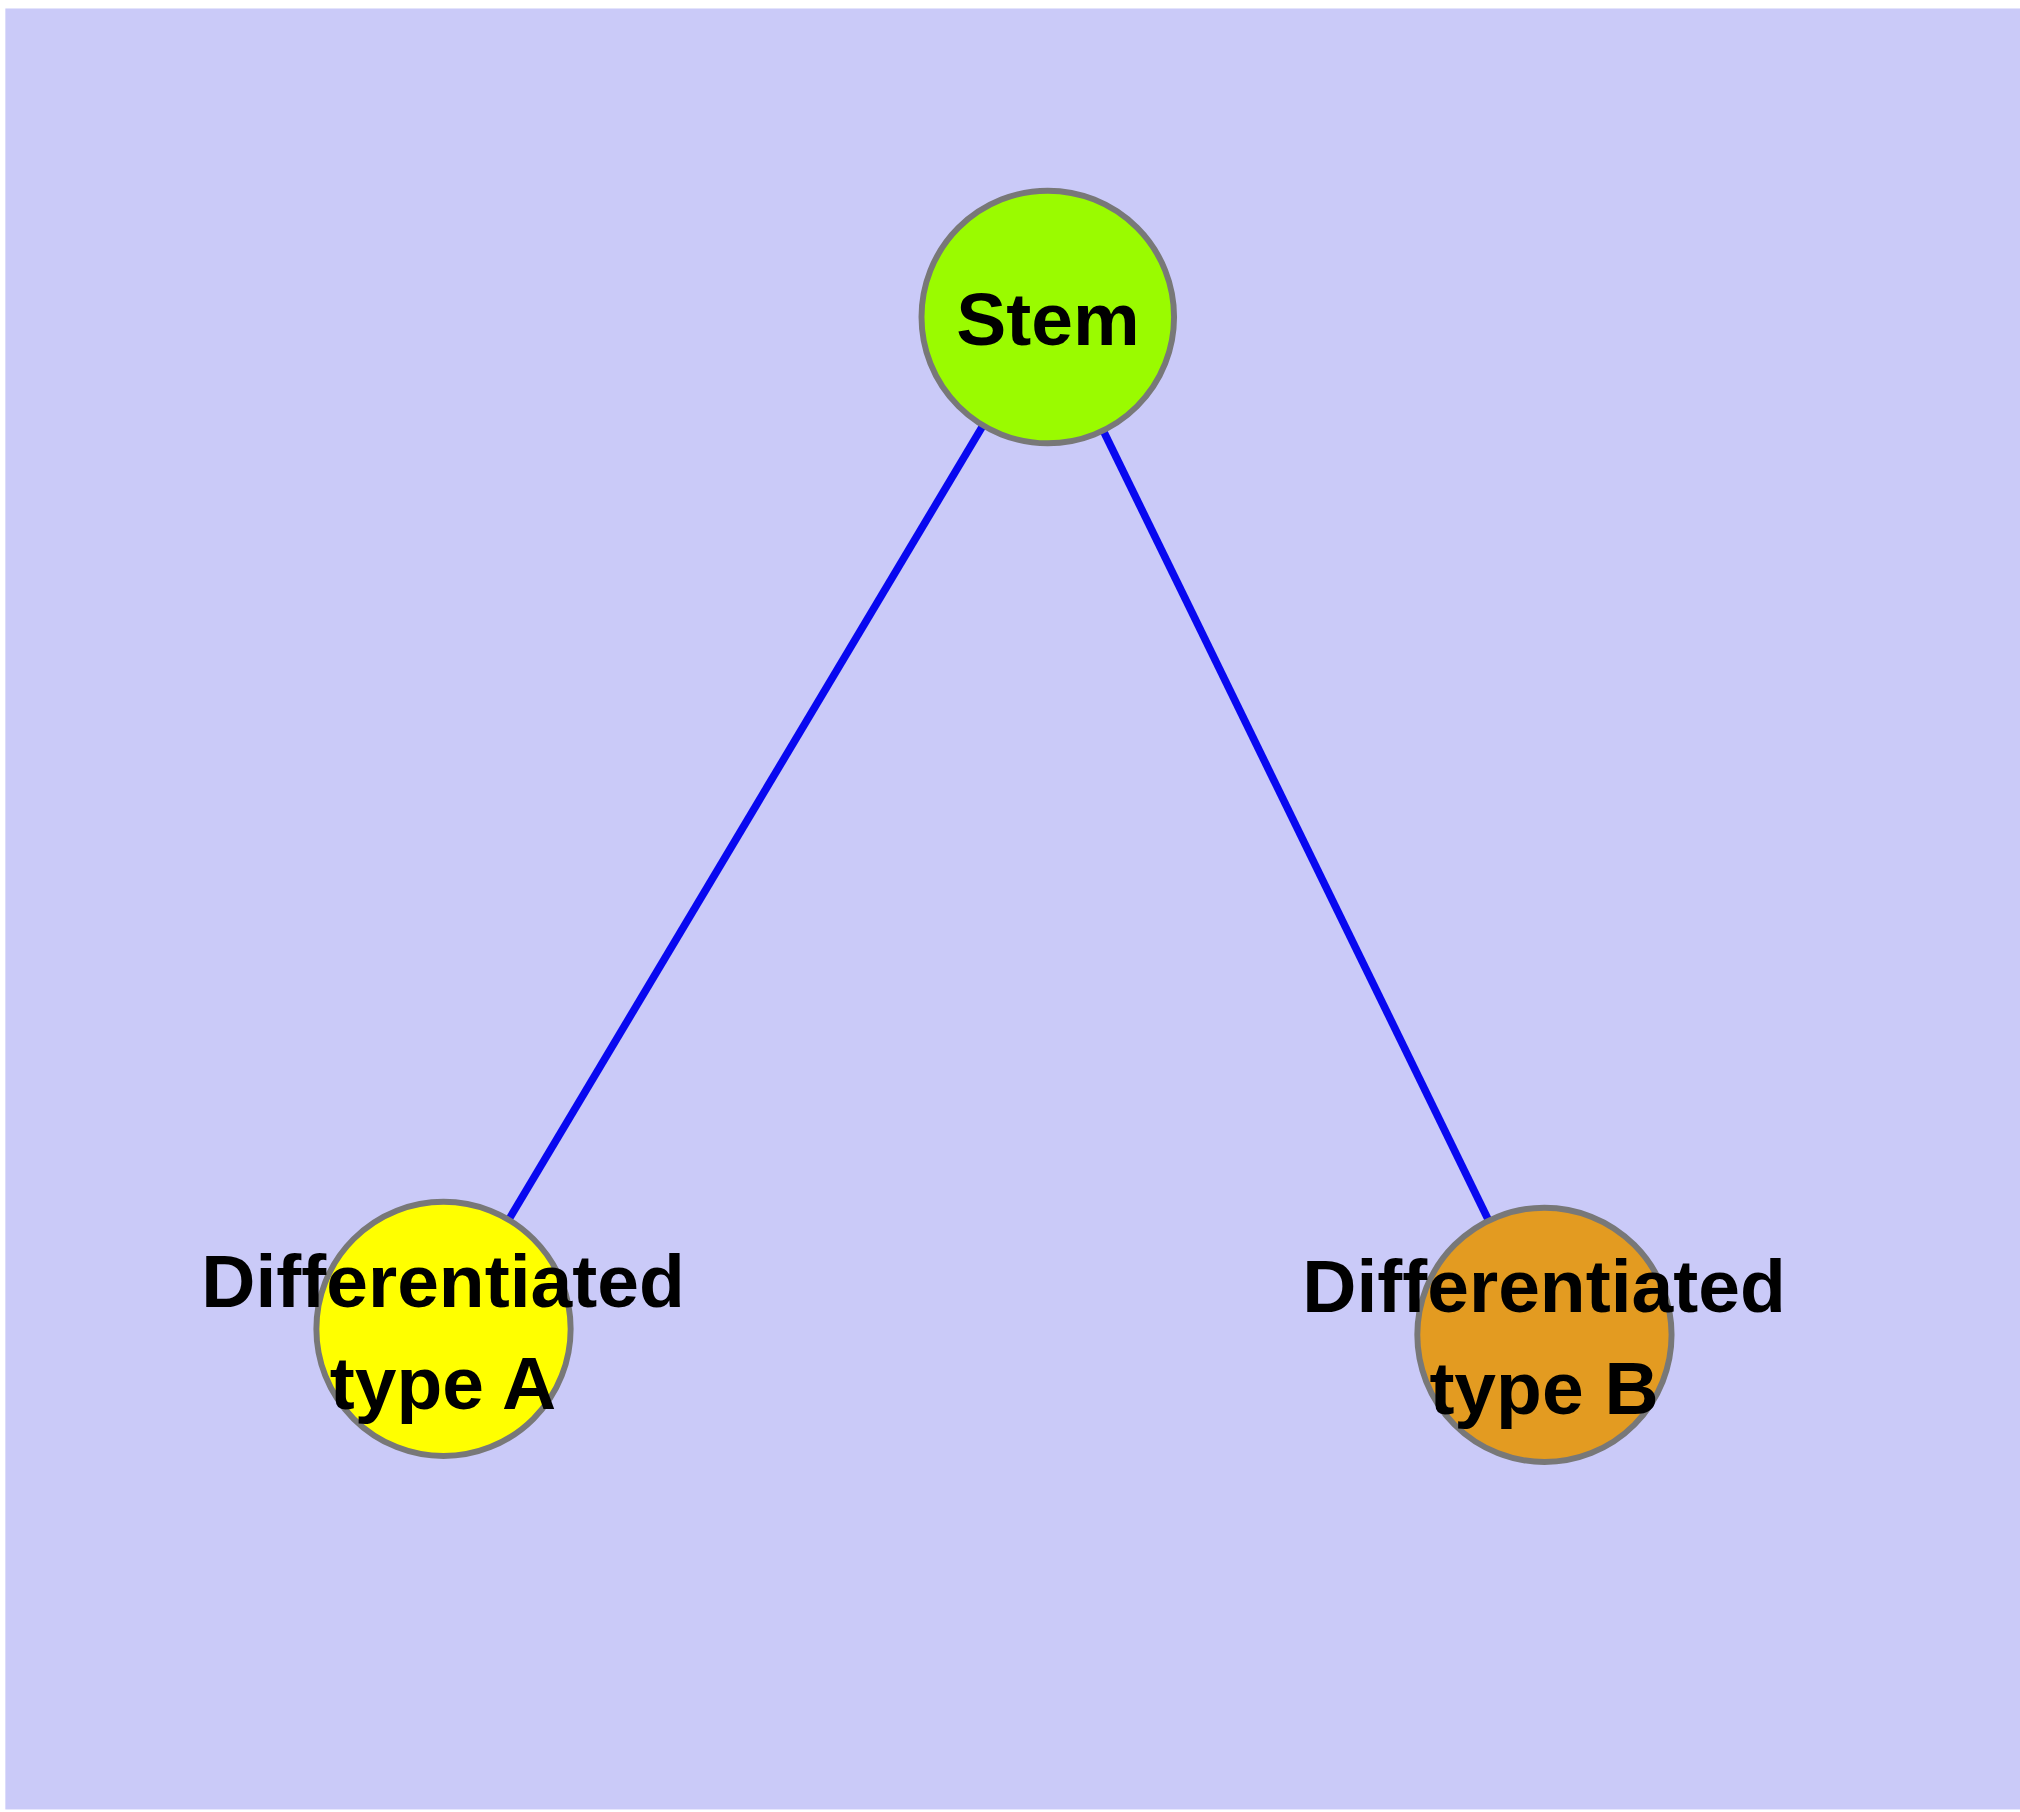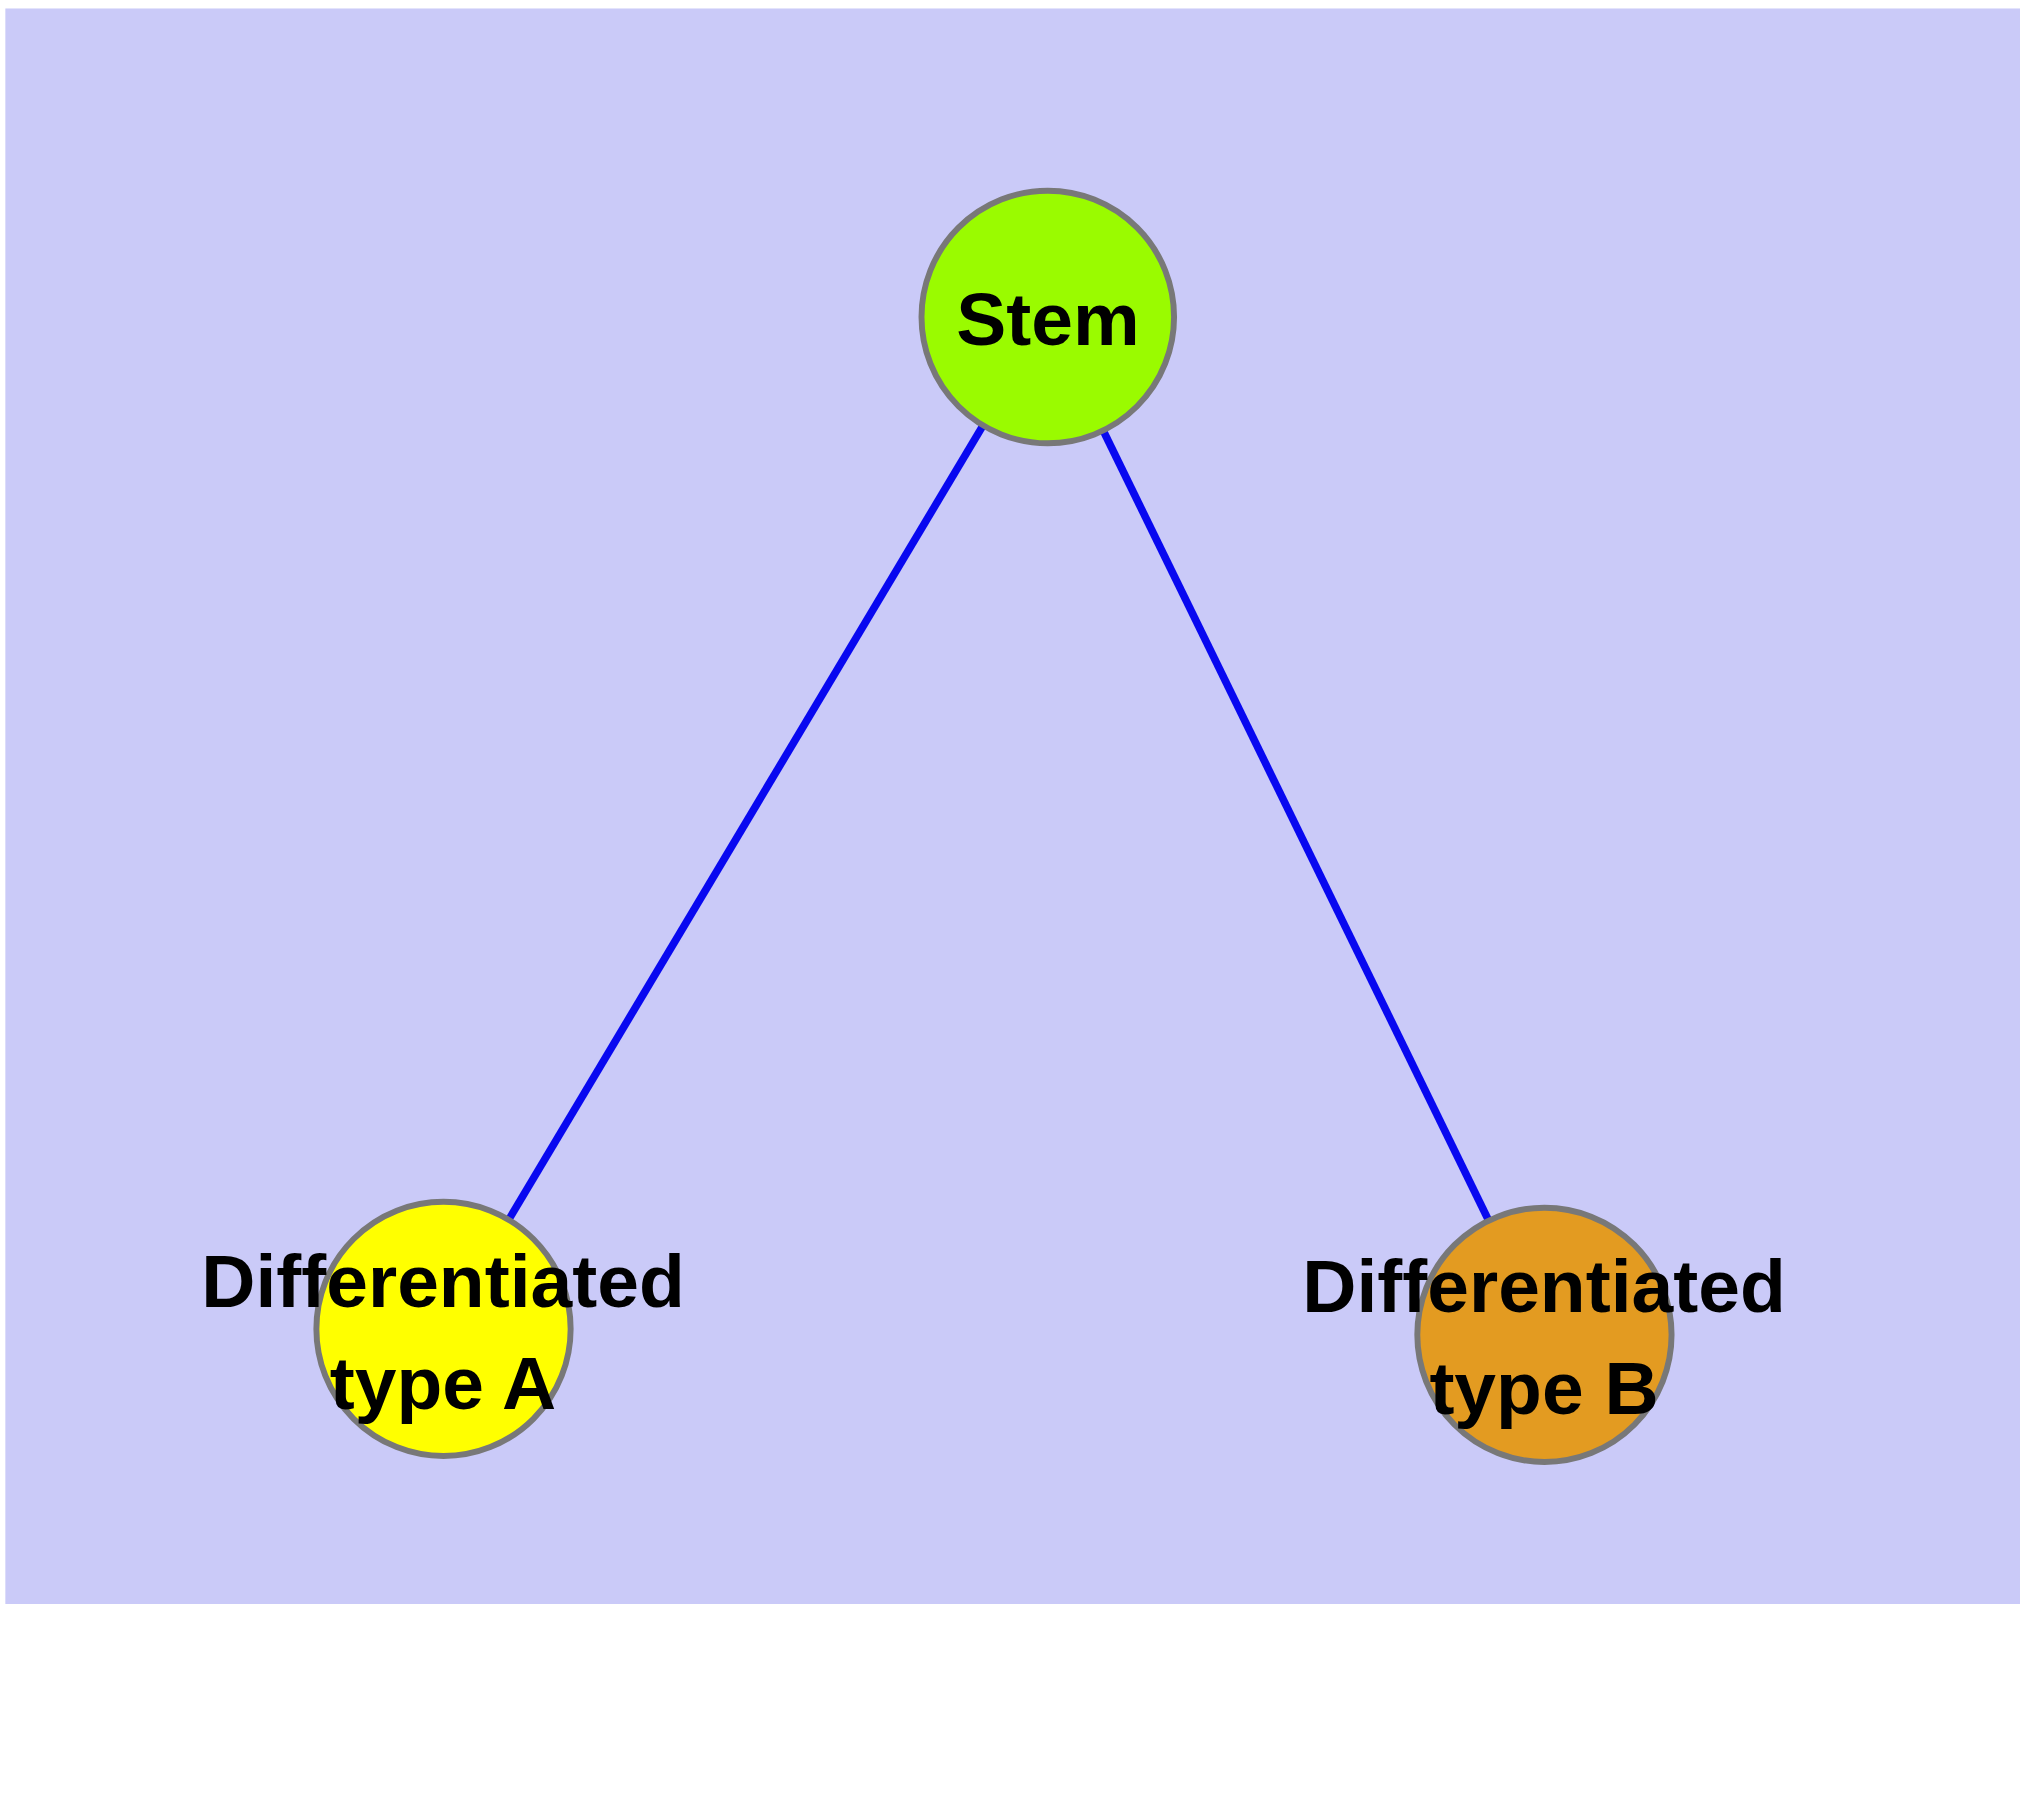--- a/index.html
+++ b/index.html
@@ -4,21 +4,21 @@
 <style>
   html, body {
     margin: 0;
     padding: 0;
     background: #FFFFFF;
     font-family: "Liberation Sans", sans-serif;
   }
   #stage {
     position: relative;
     width: 2021px;
-    height: 1604px;
+    height: 1812px;
     overflow: hidden;
     background: #FFFFFF;
   }
   #graph-svg {
     position: absolute;
     left: 0;
     top: 0;
     display: block;
   }
   .node-label {

